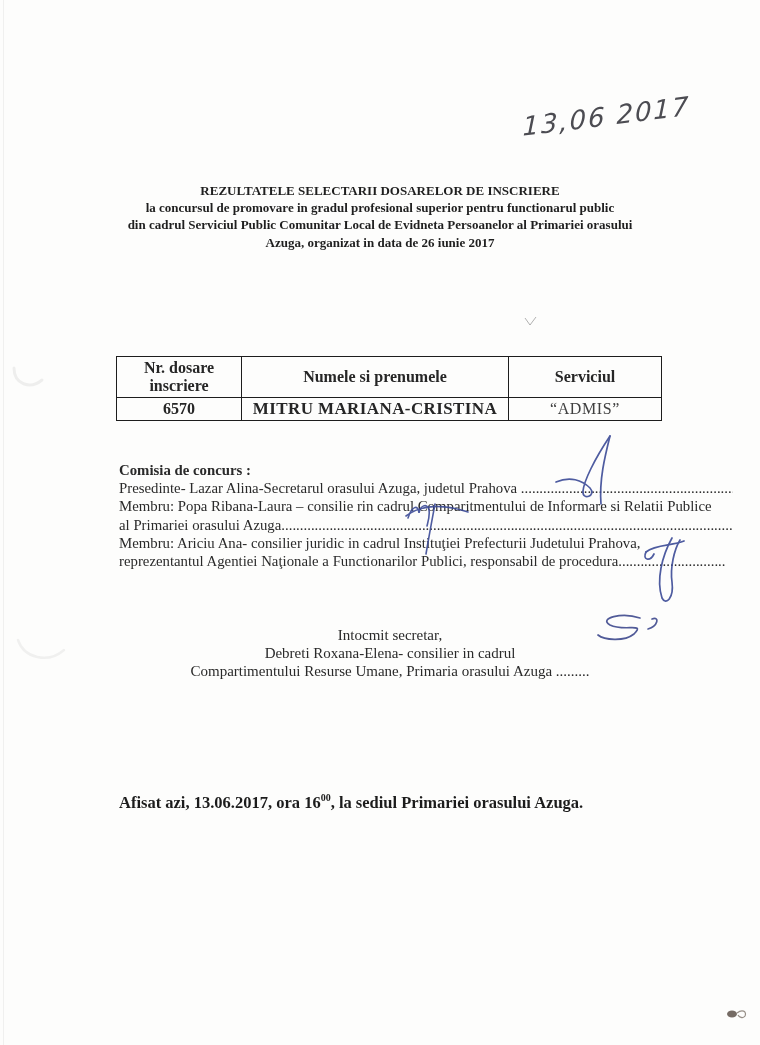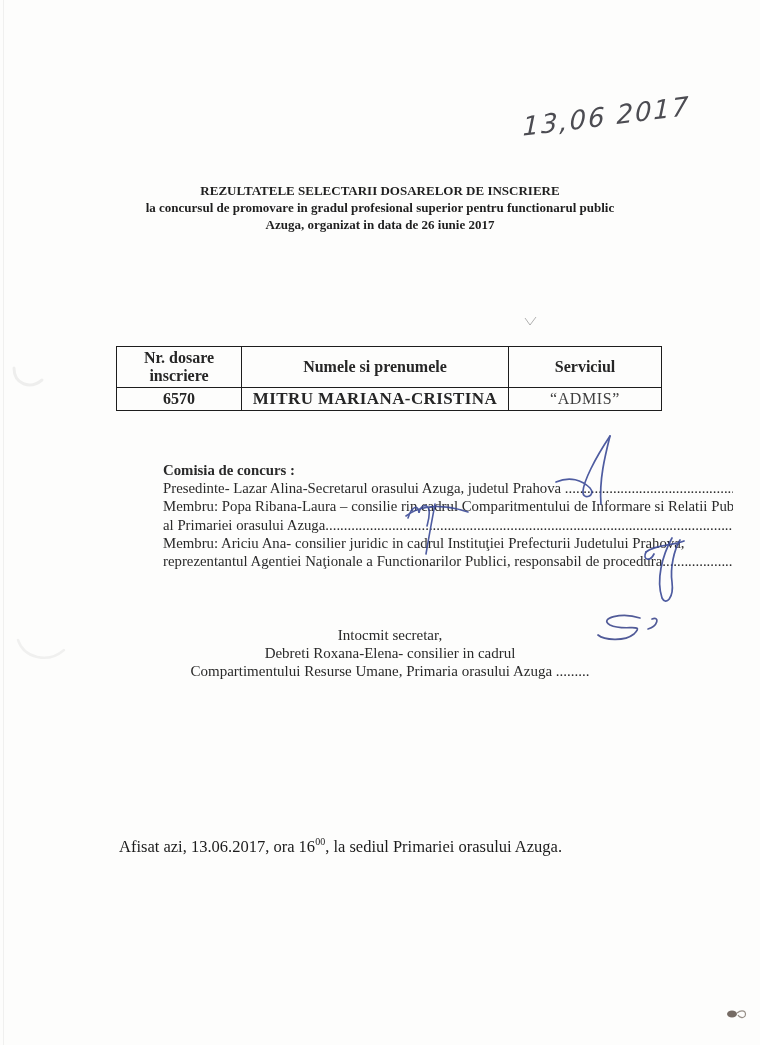--- a/index.html
+++ b/index.html
@@ -31,21 +31,21 @@
   }
   .title-block{
     position:absolute;left:30px;top:182px;width:700px;
     text-align:center;
     font-weight:bold;
     font-size:13px;
     line-height:17.2px;
     color:#1f1f1f;
   }
   .doc-table{
-    position:absolute;left:116px;top:346px;
+    position:absolute;left:116px;top:356px;
     border-collapse:collapse;
     table-layout:fixed;
   }
   .doc-table td{
     border:1.6px solid #1d1d1d;
     text-align:center;
     vertical-align:middle;
     padding:1px 2px;
   }
   .col-nr{width:120px;}
@@ -55,53 +55,54 @@
   .row-data{height:23px;margin-left:16px;}
   .cell-nr{font-weight:bold;font-size:16px;}
   .cell-name{font-weight:bold;font-size:17px;letter-spacing:0.4px;}
   .cell-result{font-size:16px;color:#404040;letter-spacing:0.6px;}
   .commission{
     position:absolute;left:119px;top:461px;width:614px;
     font-size:14.8px;
     line-height:18.2px;
     color:#2a2a2a;
   }
-  .commission .line{white-space:nowrap;overflow:hidden;margin-left:44px;}
+  .commission .line{white-space:nowrap;overflow:hidden;}
   .commission .heading{font-weight:bold;}
   .secretary{
     position:absolute;left:140px;top:604px;width:500px;
     text-align:center;
     font-size:15px;
     line-height:18px;
     color:#2a2a2a;
     margin-top:22px;
   }
   .footer-line{
-    position:absolute;left:119px;top:836px;
-    font-weight:normal;
+    position:absolute;left:119px;top:792px;
+    font-weight:bold;
     font-size:16.5px;
     color:#1c1c1c;
     white-space:nowrap;
   }
   .footer-line sup{font-size:10px;vertical-align:super;}
   .sig{position:absolute;pointer-events:none;}
   .artifact{position:absolute;pointer-events:none;}
 </style>
 </head>
 <body>
 
 <div class="page">
 
   <div class="edge-line"></div>
 
   <div class="handwritten-date">13,06 2017</div>
 
   <div class="title-block">
     <div>REZULTATELE SELECTARII DOSARELOR DE INSCRIERE</div>
     <div>la concursul de promovare in gradul profesional superior pentru functionarul public</div>
+    <div>din cadrul Serviciul Public Comunitar Local de Evidneta Persoanelor al Primariei orasului</div>
     <div>Azuga, organizat in data de 26 iunie 2017</div>
   </div>
 
   <table class="doc-table">
     <tbody>
         <tr>
       <td class="hdr col-nr">Nr. dosare inscriere</td>
       <td class="hdr col-name">Numele si prenumele</td>
       <td class="hdr col-result">Serviciul</td>
     </tr>

